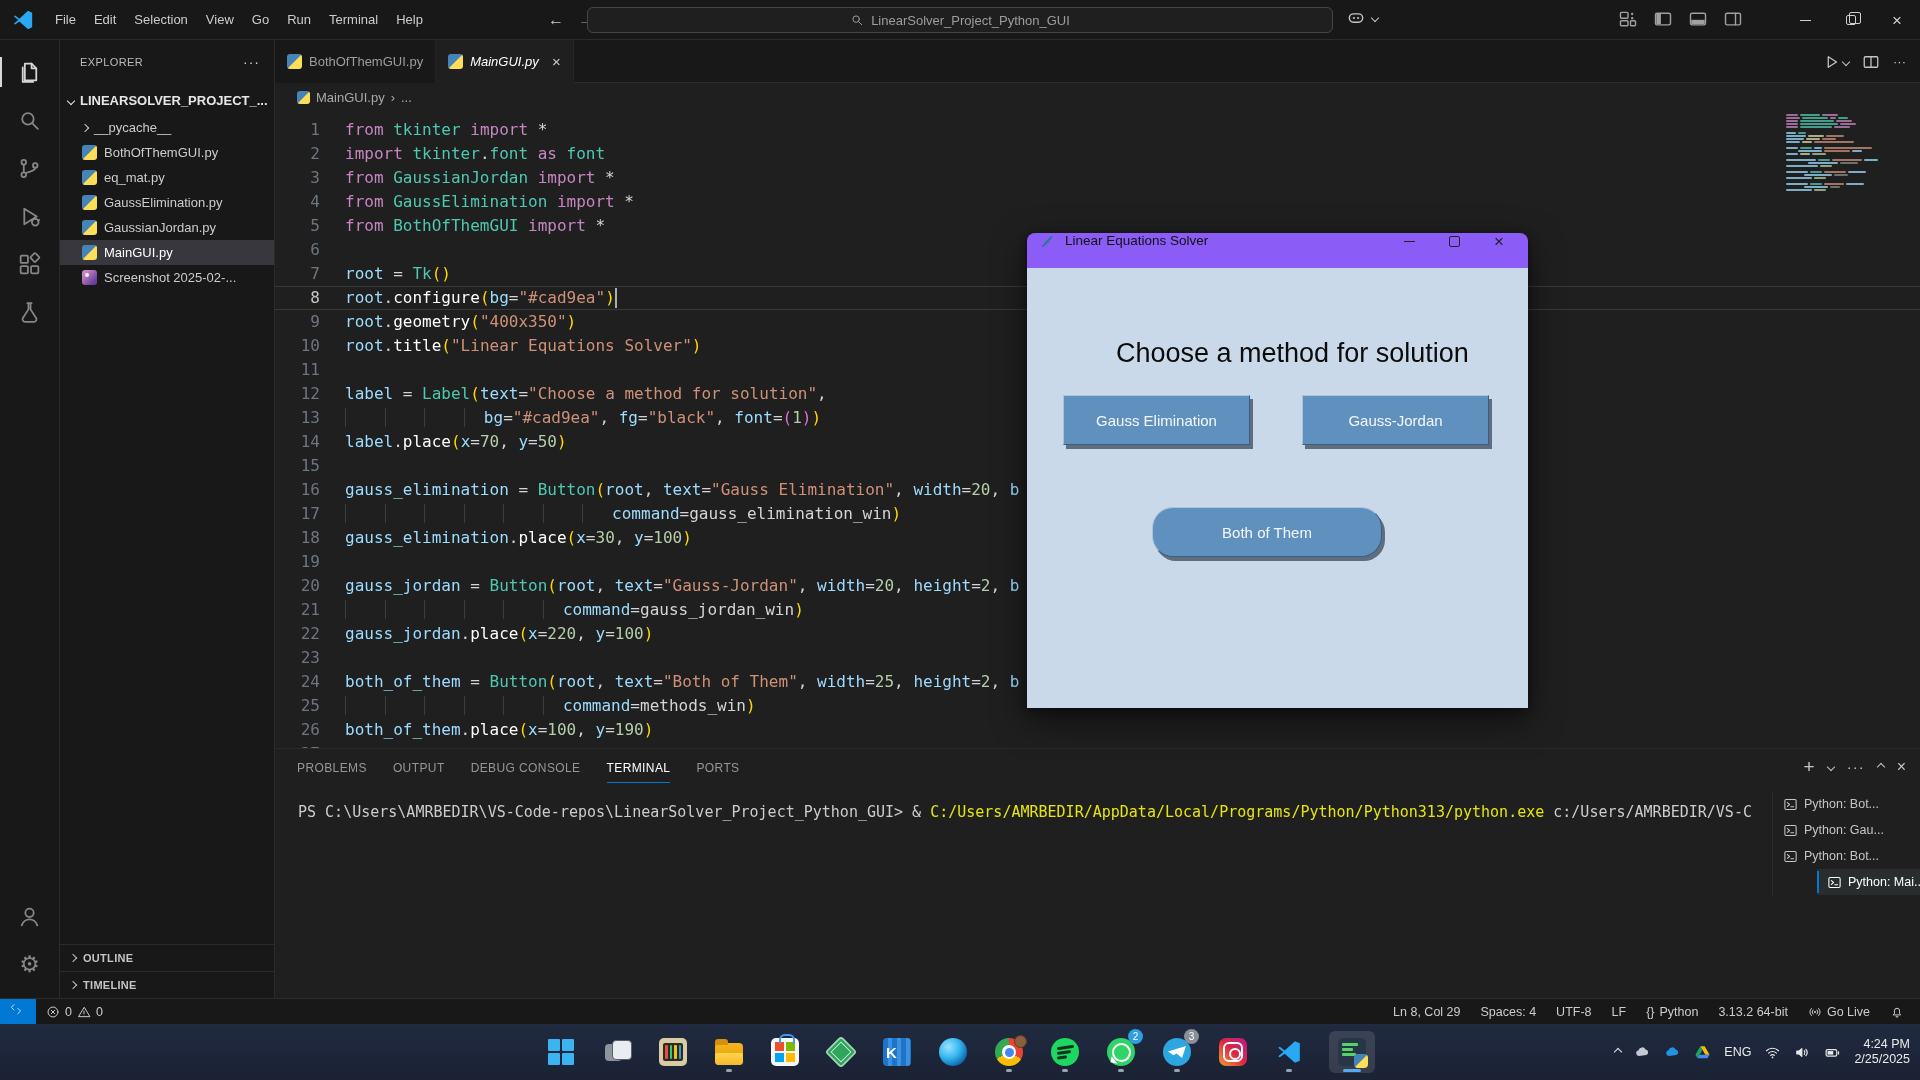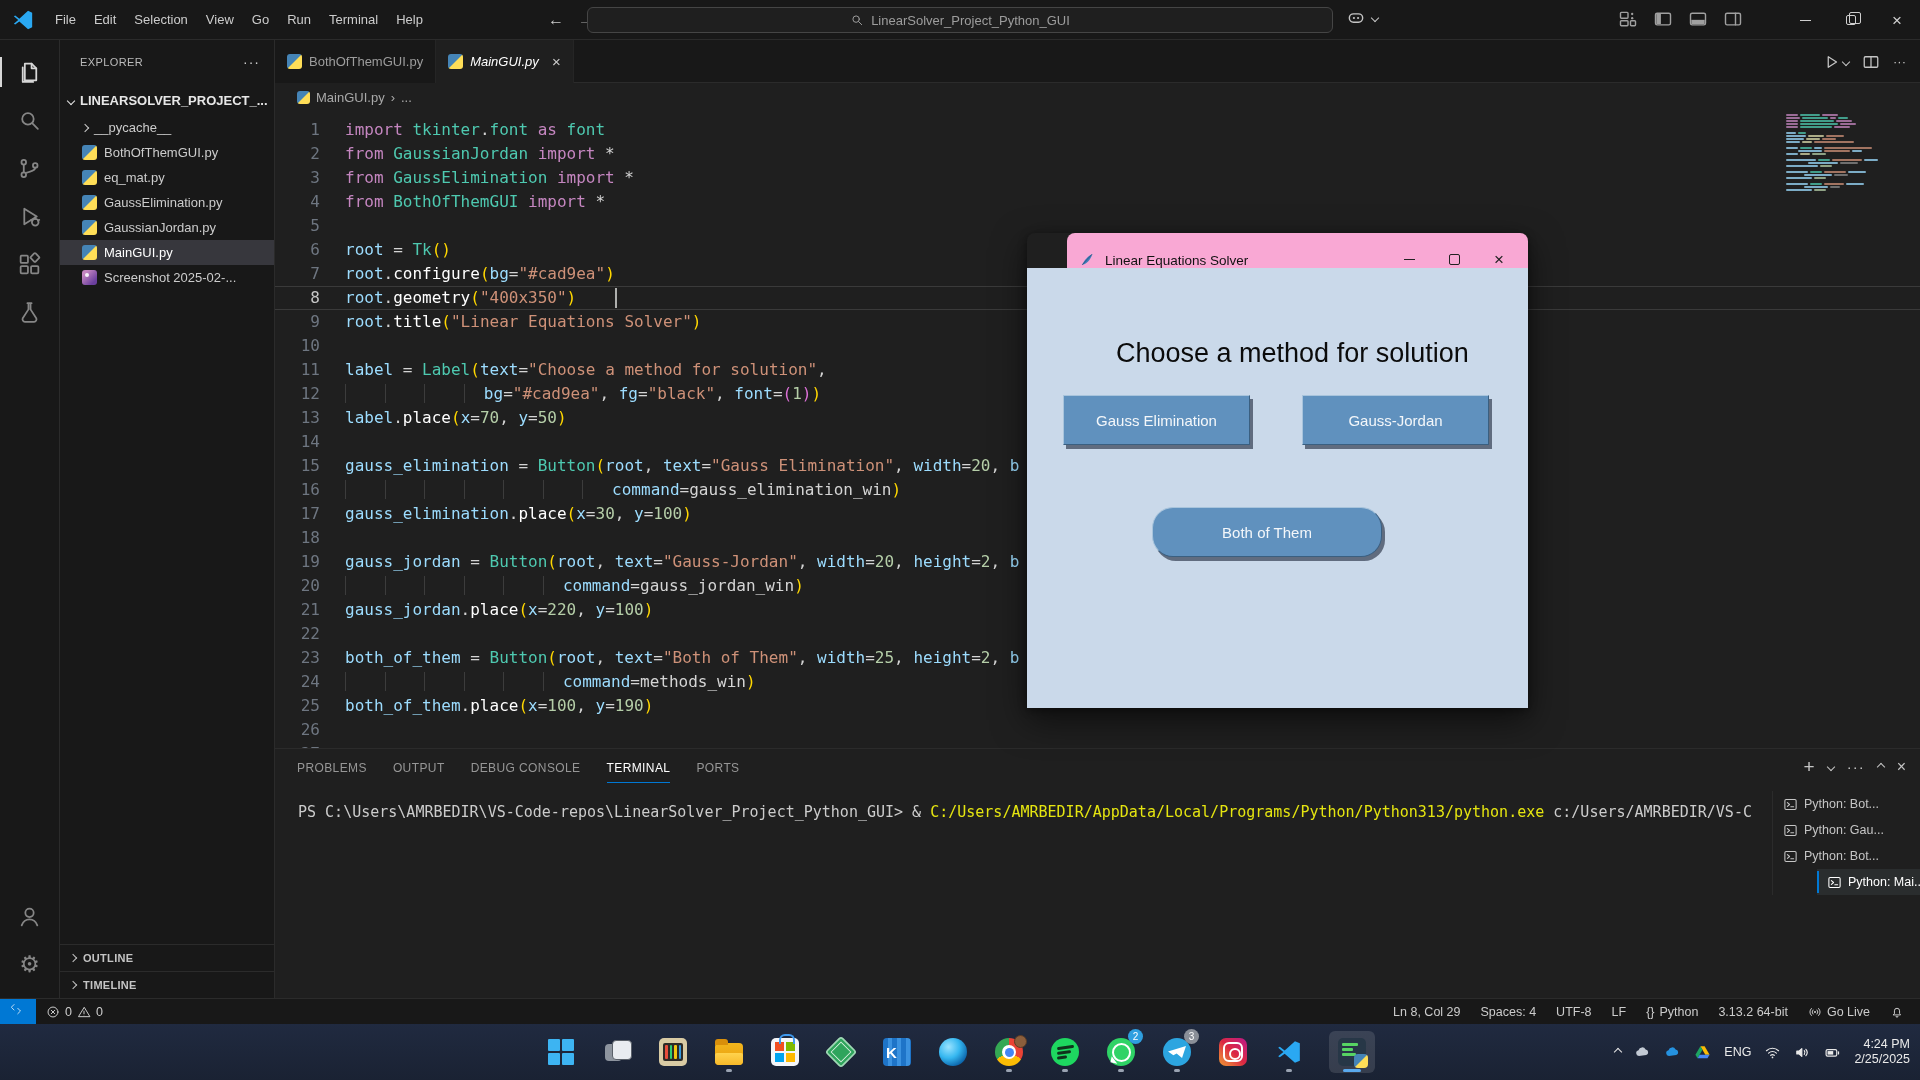--- a/index.html
+++ b/index.html
@@ -160,21 +160,21 @@
   .g-instagram { border-radius:7px; background:linear-gradient(45deg,#f09433,#e6683c,#dc2743,#cc2366,#bc1888); position:relative; }
   .g-instagram:before { content:""; position:absolute; inset:4px; border:2.2px solid #fff; border-radius:6px; }
   .g-instagram:after { content:""; position:absolute; left:10px; top:10px; width:8px; height:8px; border:2.2px solid #fff; border-radius:50%; }
   .g-pyapp { background:#273747; border-radius:5px; position:relative; padding:5px 4px; }
   .g-pyapp i { display:block; height:2.5px; background:#57d463; border-radius:1px; margin-bottom:2.5px; }
   .g-pyapp i:nth-child(1){width:16px}.g-pyapp i:nth-child(2){width:11px}.g-pyapp i:nth-child(3){width:14px}
   .g-pyapp:after { content:""; position:absolute; right:-2px; bottom:-2px; width:14px; height:14px; border-radius:4px; background:linear-gradient(135deg,#4584b6 49%,#ffde57 51%); }
 
   
   #tkwin { position:absolute; left:1027px; top:233px; width:501px; height:475px; z-index:50; box-shadow:0 12px 34px rgba(0,0,0,.55), 0 2px 8px rgba(0,0,0,.4); border-radius:8px 8px 0 0; }
-  #tk-titlebar { height:35px; background:#f9a8d4; border-radius:8px 8px 0 0; display:flex; align-items:flex-end; color:#1a1a1a;margin-left:40px; }
+  #tk-titlebar { height:35px; background:#8b5cf6; border-radius:8px 8px 0 0; display:flex; align-items:flex-start; color:#1a1a1a; }
   #tk-titlebar .ticon { width:17px; height:17px; margin:0 9px 0 12px; }
   #tk-title { font-size:13.5px; color:#111; }
   #tk-controls { margin-left:auto; display:flex; align-items:center; gap:34px; padding-right:24px; color:#222; }
   .tk-min { display:inline-block; width:11px; height:1.4px; background:#222; }
   .tk-max { display:inline-block; width:11px; height:11px; border:1.4px solid #222; border-radius:2px; }
   .tk-close { font-size:17px; line-height:1; color:#222; }
   #tk-body { position:relative; height:440px; background:#cad9ea; }
   #tk-heading { position:absolute; left:89px; top:70px; font-size:27px; color:#0b0b0b; white-space:nowrap; }
   .tkbtn { position:absolute; background:#6091be; color:#f4f7fa; font-size:15px; display:flex; align-items:center; justify-content:center; border-top:1px solid #a8c4dc; border-left:1px solid #a8c4dc; border-right:1px solid #3a5f80; border-bottom:1px solid #3a5f80; box-shadow:3px 4px 0 rgba(25,35,55,.6); }
   #tkbtn-ge { left:36px;  top:127px; width:187px; height:50px; }
@@ -456,20 +456,21 @@
           <div class="ln">20</div>
           <div class="ln">21</div>
           <div class="ln">22</div>
           <div class="ln">23</div>
           <div class="ln">24</div>
           <div class="ln">25</div>
           <div class="ln">26</div>
           <div class="ln">27</div>
         </div>
       <div id="lines">
+          <div class="cline"><span class="tk-k">from</span><span class="tk-w"> </span><span class="tk-t">tkinter</span><span class="tk-w"> </span><span class="tk-k">import</span><span class="tk-w"> *</span></div>
           <div class="cline"><span class="tk-k">import</span><span class="tk-w"> </span><span class="tk-t">tkinter</span><span class="tk-w">.</span><span class="tk-t">font</span><span class="tk-w"> </span><span class="tk-k">as</span><span class="tk-w"> </span><span class="tk-t">font</span></div>
           <div class="cline"><span class="tk-k">from</span><span class="tk-w"> </span><span class="tk-t">GaussianJordan</span><span class="tk-w"> </span><span class="tk-k">import</span><span class="tk-w"> *</span></div>
           <div class="cline"><span class="tk-k">from</span><span class="tk-w"> </span><span class="tk-t">GaussElimination</span><span class="tk-w"> </span><span class="tk-k">import</span><span class="tk-w"> *</span></div>
           <div class="cline"><span class="tk-k">from</span><span class="tk-w"> </span><span class="tk-t">BothOfThemGUI</span><span class="tk-w"> </span><span class="tk-k">import</span><span class="tk-w"> *</span></div>
           <div class="cline"></div>
           <div class="cline"><span class="tk-v">root</span><span class="tk-w"> = </span><span class="tk-t">Tk</span><span class="tk-b">()</span></div>
           <div class="cline"><span class="tk-v">root</span><span class="tk-w">.</span><span class="tk-f">configure</span><span class="tk-b">(</span><span class="tk-v">bg</span><span class="tk-w">=</span><span class="tk-s">"#cad9ea"</span><span class="tk-b">)</span></div>
           <div class="cline"><span class="tk-v">root</span><span class="tk-w">.</span><span class="tk-f">geometry</span><span class="tk-b">(</span><span class="tk-s">"400x350"</span><span class="tk-b">)</span></div>
           <div class="cline"><span class="tk-v">root</span><span class="tk-w">.</span><span class="tk-f">title</span><span class="tk-b">(</span><span class="tk-s">"Linear Equations Solver"</span><span class="tk-b">)</span></div>
           <div class="cline"></div>

